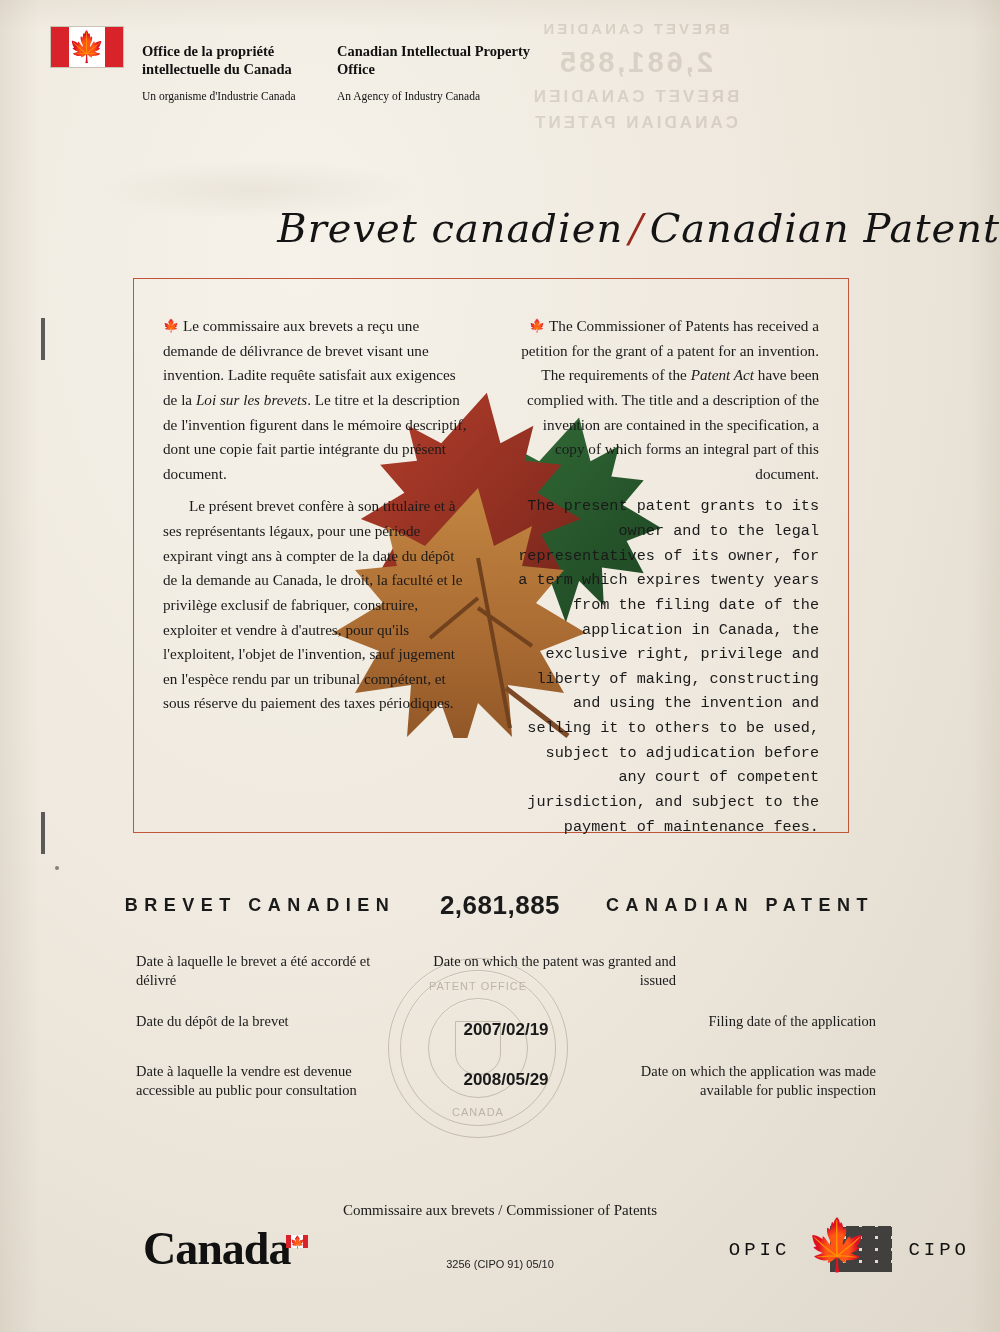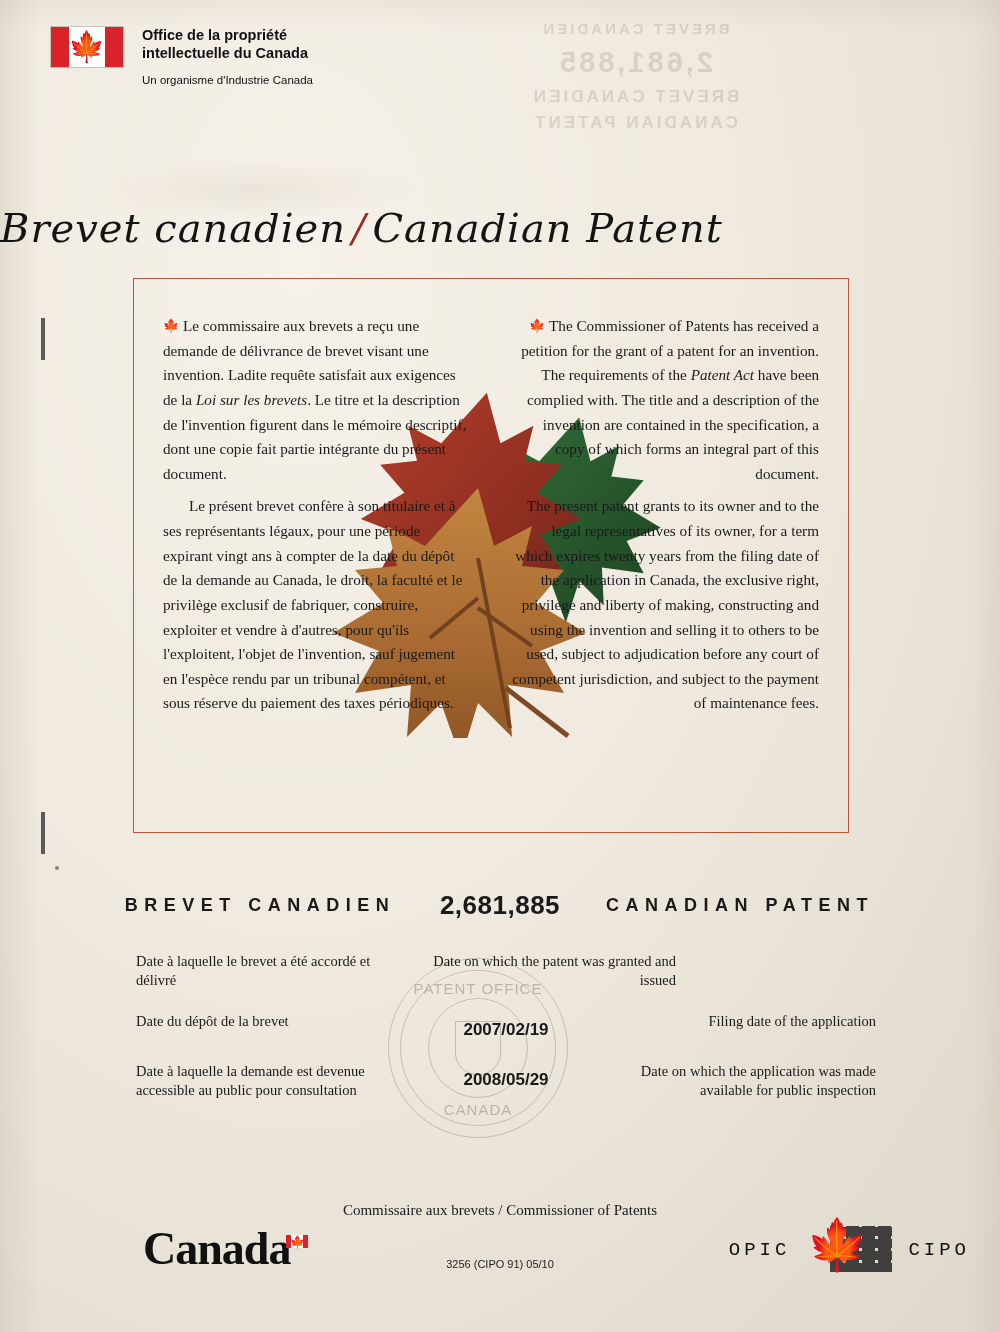--- a/index.html
+++ b/index.html
@@ -105,42 +105,42 @@
   .flag .bar.r { right: 0; }
   .flag .leaf {
     position: absolute;
     left: 50%; top: 50%;
     transform: translate(-50%,-50%);
     color: #d8232a;
     font-size: 30px;
     line-height: 1;
   }
   .wordmarks { display: flex; }
-  .wm { font-family: Liberation Sans, sans-serif; }
+  .wm { font-family: Liberation Serif, serif; margin-top: 16px; }
   .wm .title {
     font-weight: bold;
     font-size: 14.5px;
     line-height: 1.25;
     color: #111;
   }
   .wm .sub {
     font-size: 11.5px;
     line-height: 1.25;
     margin-top: 11px;
     color: #111;
   }
   .wm.fr { width: 195px; }
   .wm.en { width: 230px; }
 
   
   .script-title {
     position: absolute;
     top: 205px;
     left: 0; right: 0;
-    text-align: left;
+    text-align: right;
     font-family: "DejaVu Serif", serif;
     font-style: italic;
     font-size: 40px;
     letter-spacing: 1px;
     color: #141414;
   }
   .script-title .slash { color: #9a2a1e; padding: 0 6px; font-style: italic; }
 
   
   .textbox {
@@ -163,21 +163,21 @@
     display: flex;
     gap: 24px;
     font-size: 15.2px;
     line-height: 1.62;
   }
   .col { width: 50%; }
   .col.fr { text-align: left; }
   .col.en { text-align: right; }
   .col p { margin: 8px; }
   .col p + p { text-indent: 26px; margin-top: 2px; }
-  .col.en p + p { text-indent: 0; }
+  .col.en p + p { text-indent: 0; font-family: Liberation Mono, monospace; }
   .lead-leaf { color: #c0392b; font-size: 13px; vertical-align: 1px; }
   .col em { font-style: italic; }
 
   
   .leaf-art {
     position: absolute;
     left: 300px;
     top: 368px;
     width: 390px;
     height: 370px;
@@ -262,21 +262,21 @@
     box-shadow: 0 1px 0 rgba(255,255,255,.75) inset;
   }
   .seal .r1 { inset: 0; }
   .seal .r2 { inset: 12px; }
   .seal .r3 { inset: 40px; }
   .seal .sealtext {
     position: absolute;
     inset: 0;
     color: rgba(140,130,112,.9);
     font-family: "Liberation Sans", sans-serif;
-    font-size: 15px;
+    font-size: 11px;
     letter-spacing: 1px;
   }
   .seal .st-top, .seal .st-bot {
     position: absolute; left: 0; right: 0; text-align: center;
   }
   .seal .st-top { top: 22px; }
   .seal .st-bot { bottom: 20px; }
   .seal .shield {
     position: absolute;
     left: 50%; top: 50%;
@@ -380,20 +380,24 @@
 <div class="header">
   <div class="flag">
     <div class="bar l"></div>
     <div class="bar r"></div>
     <div class="leaf">🍁</div>
   </div>
   <div class="wordmarks">
     <div class="wm fr">
       <div class="title">Office de la propriété intellectuelle du Canada</div>
       <div class="sub">Un organisme d'Industrie Canada</div>
+    </div>
+    <div class="wm en">
+      <div class="title">Canadian Intellectual Property Office</div>
+      <div class="sub">An Agency of Industry Canada</div>
     </div>
   </div>
 </div>
 
 <div class="script-title">
   <span>Brevet canadien</span><span class="slash">/</span><span>Canadian Patent</span>
 </div>
 
 <div class="textbox"></div>
 
@@ -473,21 +477,21 @@
   <div class="daterow">
     <div class="fr-label">Date à laquelle le brevet a été accordé et délivré</div>
     <div class="en-label">Date on which the patent was granted and issued</div>
   </div>
   <div class="daterow">
     <div class="fr-label">Date du dépôt de la brevet</div>
     <div class="value">2007/02/19</div>
     <div class="en-label">Filing date of the application</div>
   </div>
   <div class="daterow">
-    <div class="fr-label">Date à laquelle la demande est devenue accessible au public pour consultation</div>
+    <div class="fr-label">Date à laquelle la vendre est devenue accessible au public pour consultation</div>
     <div class="value">2008/05/29</div>
     <div class="en-label">Date on which the application was made available for public inspection</div>
   </div>
 </div>
 
 <div class="commissioner">Commissaire aux brevets / Commissioner of Patents</div>
 
 <div class="canada-wordmark">
   <span>Canada</span><span class="flagmini"><span class="b l"></span><span class="b r"></span><span class="lf">🍁</span></span>
 </div>

